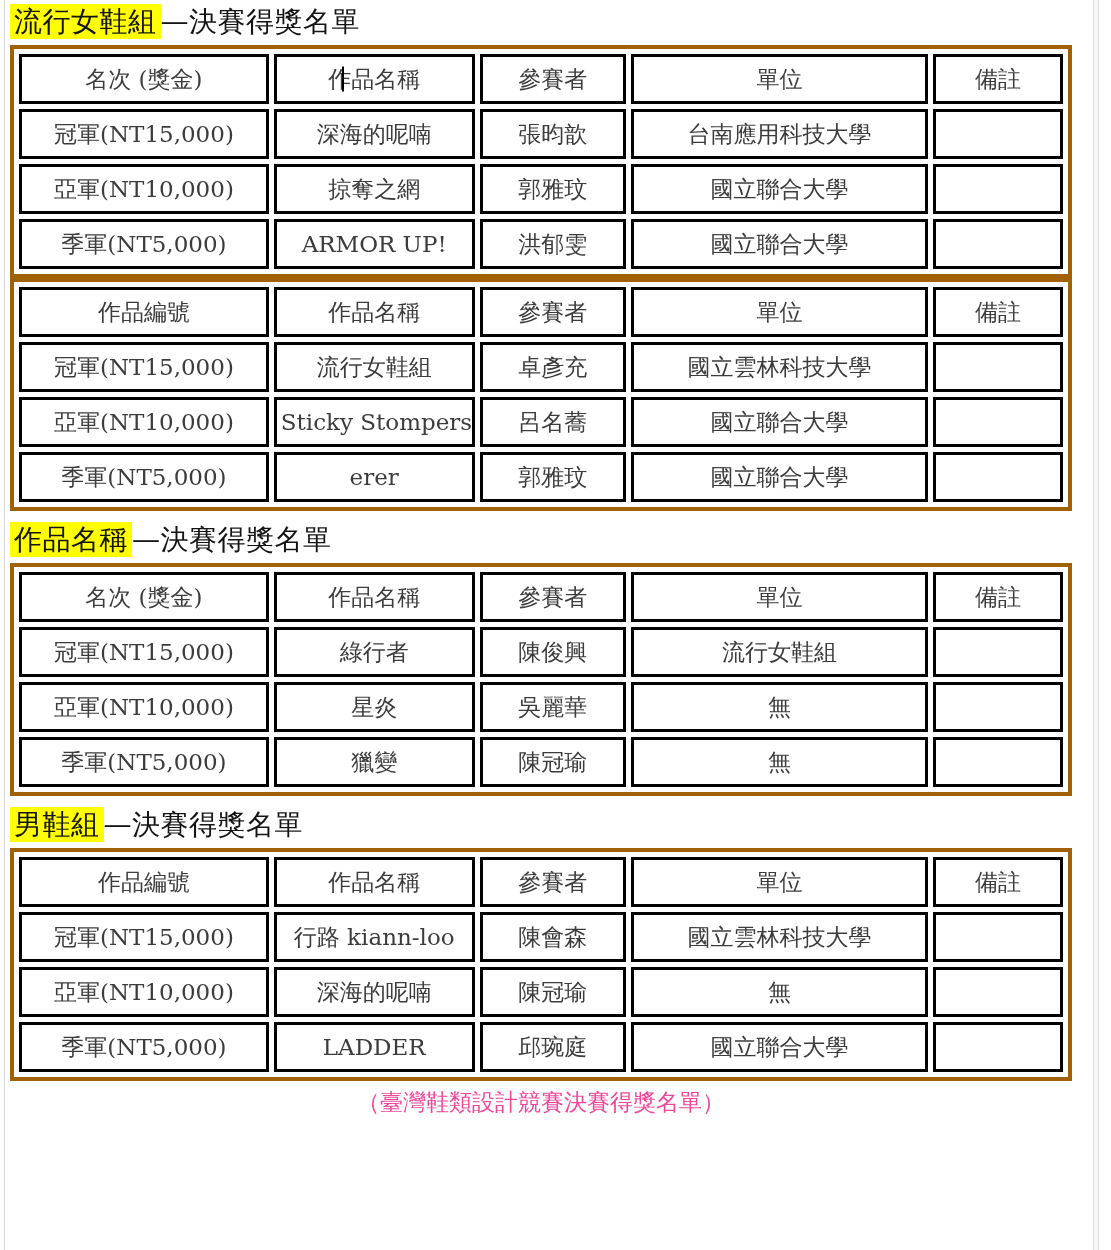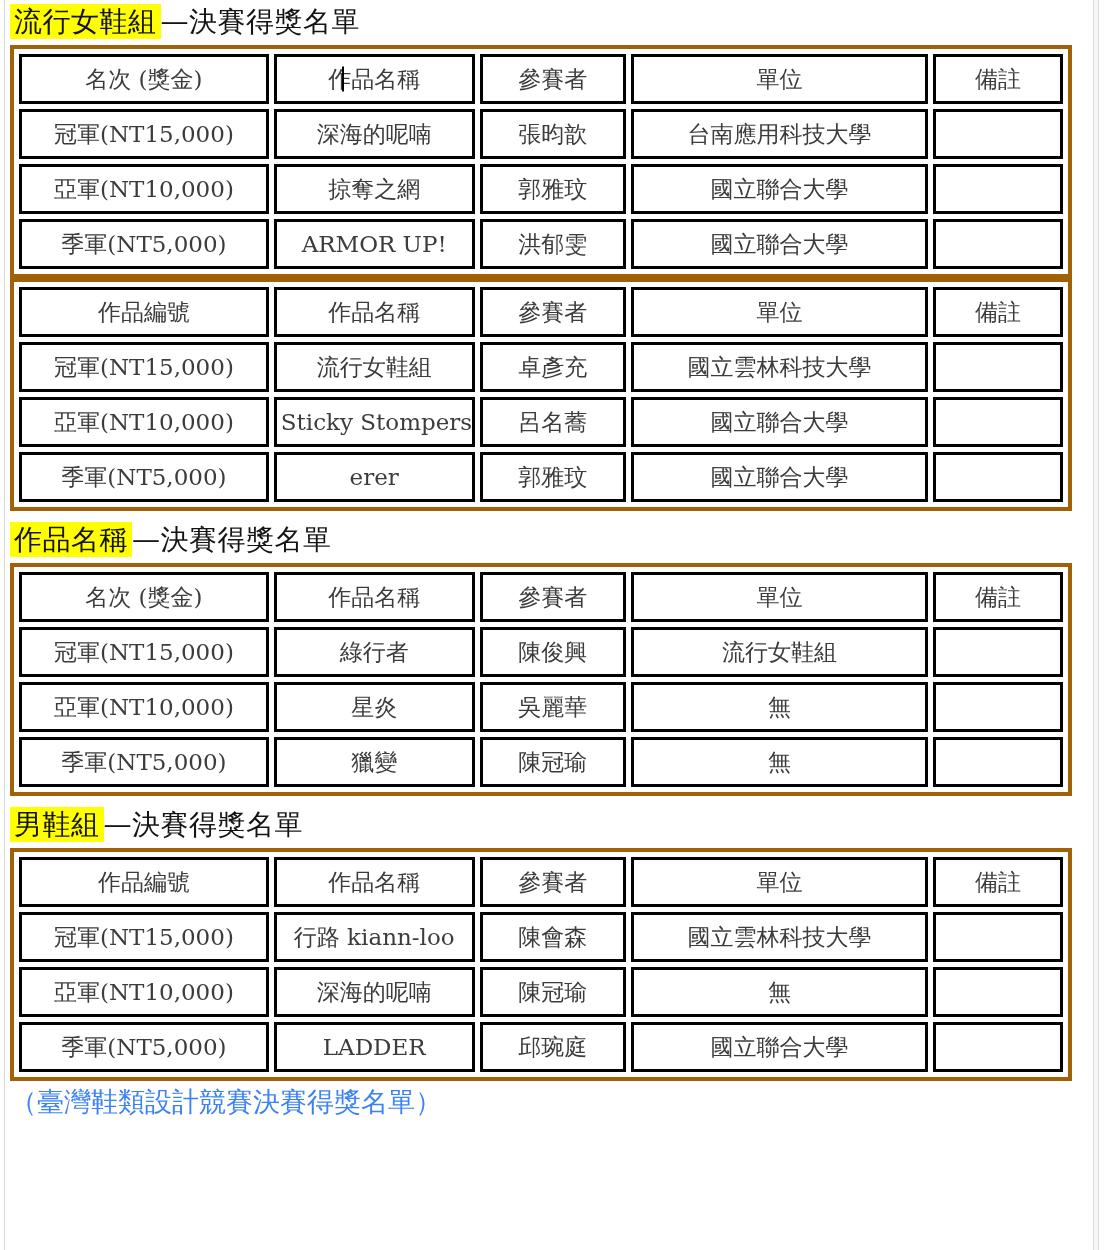--- a/index.html
+++ b/index.html
@@ -40,22 +40,22 @@
   col.c3 { width:14.3%; }
   col.c4 { width:29.0%; }
   col.c5 { width:12.7%; }
   .rel { position:relative; }
   .caret {
     position:absolute; left:calc(50% - 32px); top:50%;
     transform:translateY(-50%);
     width:2px; height:25px; background:#000;
   }
   .caption {
-    width:1062px; margin:4px 0 0 10px; 
-    font-size:27px; line-height:34px; color:#3b82f6;
+    width:1062px; margin:4px 0 0 10px; text-align:center;
+    font-size:23px; line-height:34px; color:#ec4899;
   }
 </style>
 </head>
 <body>
 
 <div class="edge-left"></div>
 <div class="scroll-strip"></div>
 
 <div class="content">
 

